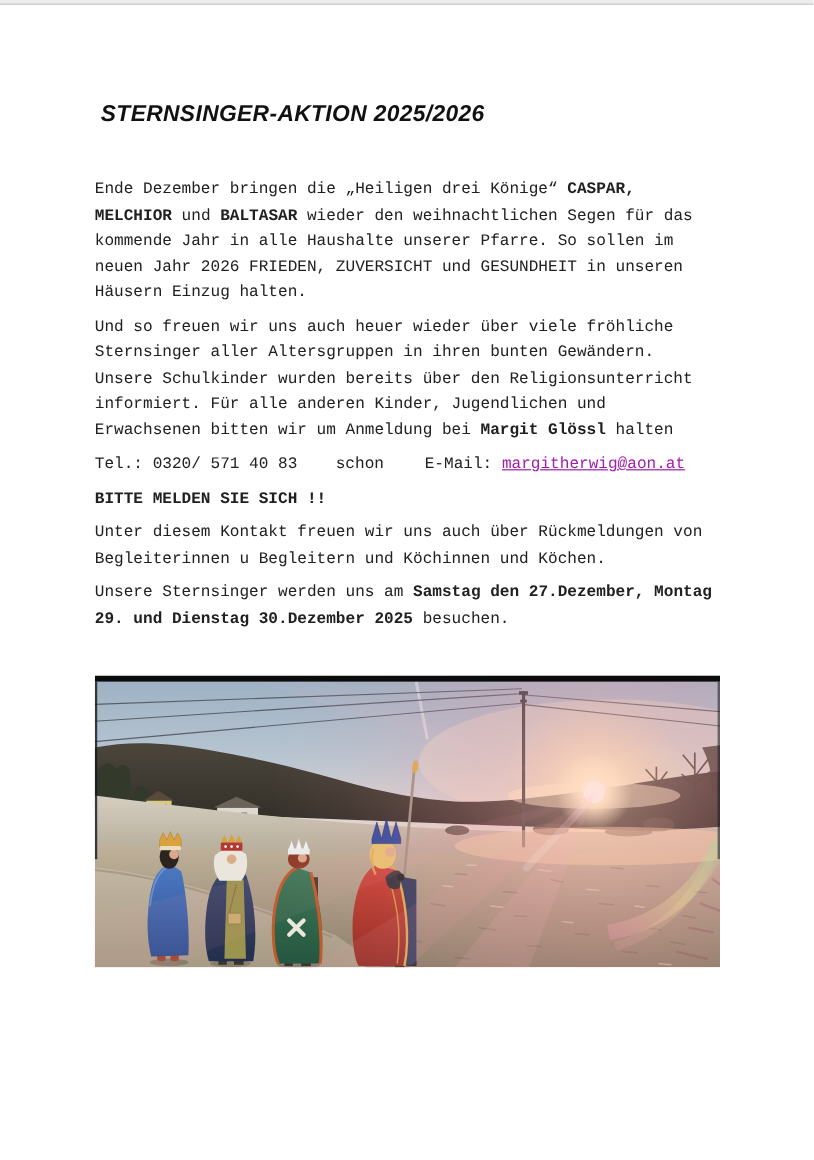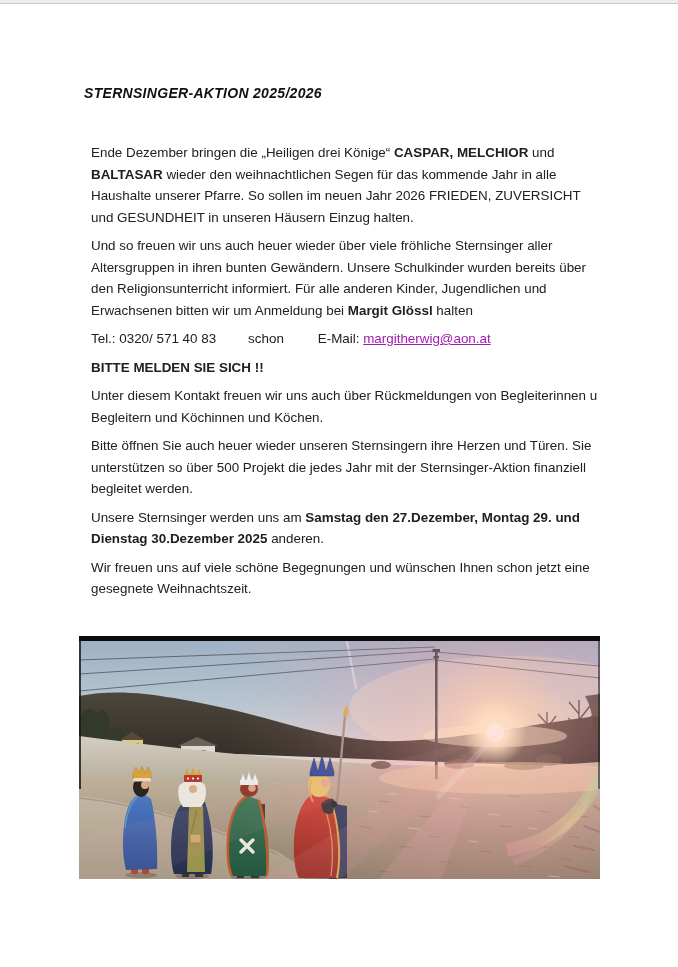--- a/index.html
+++ b/index.html
@@ -1,20 +1,20 @@
 <!DOCTYPE html>
 <html><head>
 <meta charset="utf-8">
 <style>
   html,body{margin:0;padding:0;background:#ffffff;}
   body{width:678px;height:967px;position:relative;font-family:"Liberation Sans",sans-serif;color:#202020;overflow:hidden;}
   .top-strip{position:absolute;top:0;left:0;width:678px;height:3px;background:#ececec;border-bottom:1px solid #c9c9c9;}
   .content{position:absolute;top:85px;left:79px;width:521px;}
-  h1.title{font-size:14px;font-weight:bold;font-style:italic;letter-spacing:.3px;color:#111;margin:0 0 41px 5px;}
-  p{font-size:13.4px;line-height:21.5px;margin:0 0 7px 12px;}
+  h1.title{font-size:19px;font-weight:bold;font-style:italic;letter-spacing:.3px;color:#111;margin:0 0 41px 5px;}
+  p{font-size:13.4px;line-height:21.5px;margin:0 0 7px 0;font-family:Liberation Mono, monospace;}
   .b{font-weight:bold;}
   .bold-line{font-weight:bold;}
   .sp-oder{margin-left:32px;}
   .sp-mail{margin-left:34px;}
   a.email{color:#a21caf;text-decoration:underline;cursor:pointer;}
   .photo{margin-top:36px;width:521px;height:243px;line-height:0;}
   svg{display:block;}
 </style>
 </head>
 <body>
@@ -28,25 +28,23 @@
   <p><span>Ende Dezember bringen die „Heiligen drei Könige“ </span><span class="b">CASPAR, MELCHIOR</span><span> und </span><span class="b">BALTASAR</span><span> wieder den weihnachtlichen Segen für das kommende Jahr in alle Haushalte unserer Pfarre. So sollen im neuen Jahr 2026 FRIEDEN, ZUVERSICHT  und GESUNDHEIT in unseren Häusern Einzug halten.</span></p>
 
   <p><span>Und so freuen wir uns auch heuer wieder über viele fröhliche Sternsinger aller Altersgruppen in ihren bunten Gewändern. Unsere Schulkinder wurden bereits über den Religionsunterricht informiert. Für alle anderen Kinder, Jugendlichen und Erwachsenen bitten wir um Anmeldung bei  </span><span class="b">Margit Glössl</span><span>  halten</span></p>
 
   <p><span>Tel.: 0320/ 571 40 83</span><span class="sp-oder">schon</span><span class="sp-mail">E-Mail: </span><a class="email" href="#">margitherwig@aon.at</a></p>
 
   <p class="bold-line">BITTE MELDEN SIE SICH !!</p>
 
   <p>Unter diesem Kontakt freuen wir uns auch über Rückmeldungen von Begleiterinnen u Begleitern und Köchinnen und Köchen.</p>
 
-  <p>Bitte öffnen Sie auch heuer wieder unseren Sternsingern ihre Herzen und Türen. Sie unterstützen so über 500 Projekt die jedes Jahr mit der Sternsinger-Aktion finanziell begleitet werden.</p>
-
-  <p><span>Unsere Sternsinger werden uns am </span><span class="b">Samstag den 27.Dezember, Montag 29. und Dienstag 30.Dezember 2025</span><span> anderen.</span></p>
-
-  <p>Wir freuen uns auf viele schöne Begegnungen und wünschen Ihnen schon jetzt eine gesegnete Weihnachtszeit.</p>
+
+  <p><span>Unsere Sternsinger werden uns am </span><span class="b">Samstag den 27.Dezember, Montag 29. und Dienstag 30.Dezember 2025</span><span> besuchen.</span></p>
+
 
   <div class="photo">
     <svg width="521" height="243" viewBox="0 0 521 243" xmlns="http://www.w3.org/2000/svg">
       <defs>
         <linearGradient id="skyG" x1="0" y1="0" x2="0" y2="1">
           <stop offset="0" stop-color="#9cb0c3"></stop>
             <stop offset="0.45" stop-color="#b7c5d1"></stop>
           <stop offset="0.75" stop-color="#d7d8d6"></stop>
             <stop offset="1" stop-color="#ecdfca"></stop>
         </linearGradient>

